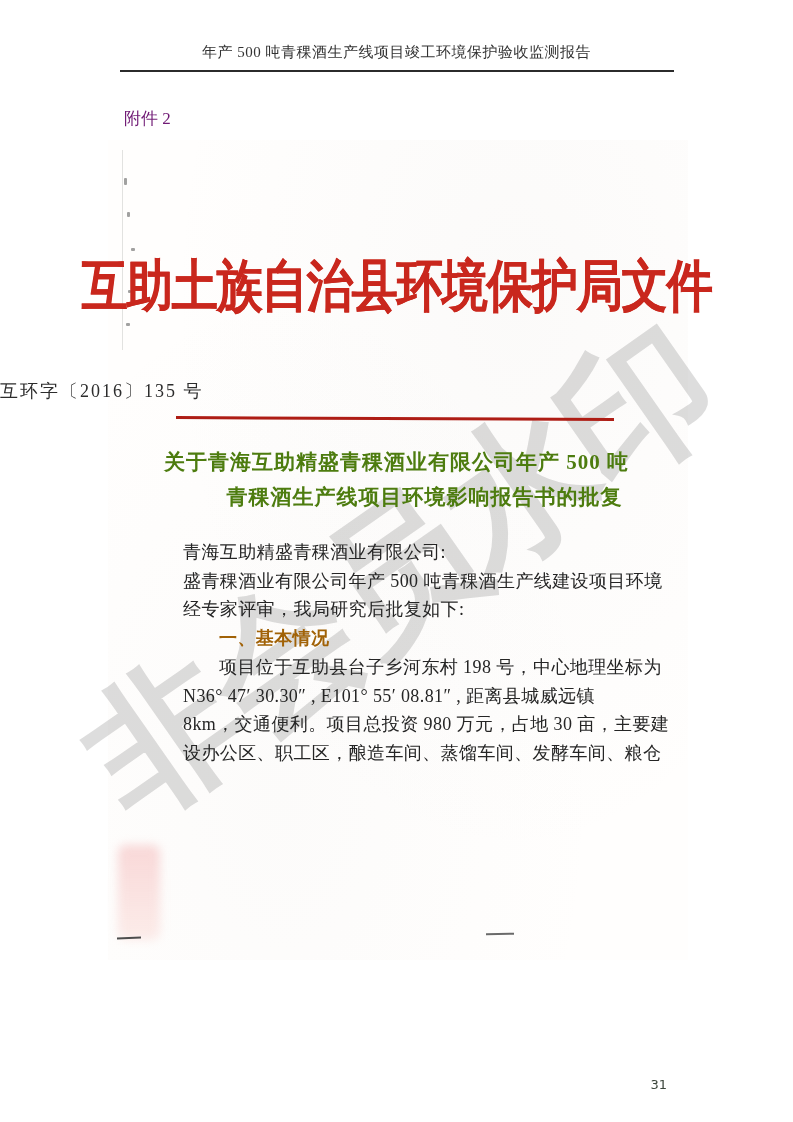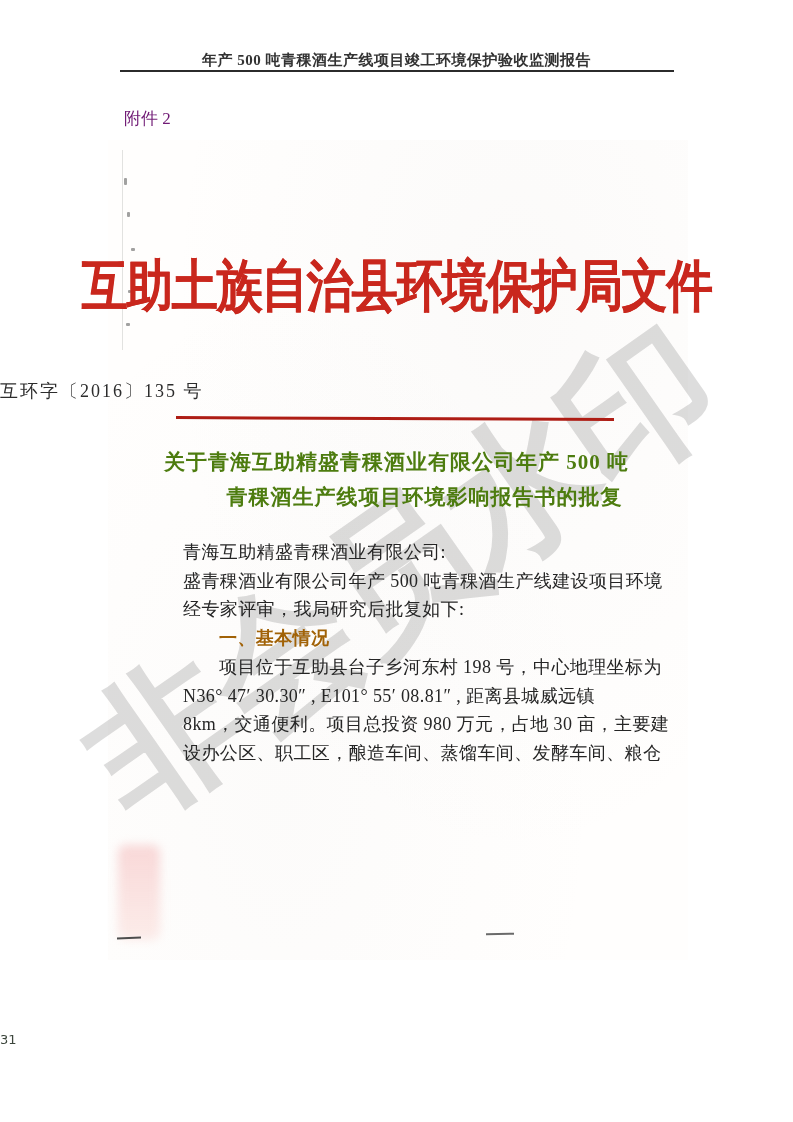--- a/index.html
+++ b/index.html
@@ -9,36 +9,36 @@
     font-family:"Liberation Serif","DejaVu Serif",serif;
   }
   .page{
     position:relative;
     width:793px;height:1122px;
     background:#ffffff;
     overflow:hidden;
   }
   
   .report-header-title{
-    position:absolute;top:51px;left:0;width:793px;
+    position:absolute;top:43px;left:0;width:793px;
     text-align:center;
-    font-size:15px;font-weight:bold;color:#333333;
+    font-size:15px;font-weight:normal;color:#333333;
     letter-spacing:0.5px;white-space:nowrap;
   }
   .header-rule{
     position:absolute;top:70px;left:120px;width:554px;height:2px;
     background:#2b2b2b;
   }
   .attachment-label{
     position:absolute;top:107px;left:124px;
     font-size:17px;color:#701a75;
   }
   .page-number{
-    position:absolute;top:1032px;left:0;width:667px;
-    text-align:left;font-size:13px;color:#3c463c;
+    position:absolute;top:1077px;left:0;width:667px;
+    text-align:right;font-size:13px;color:#3c463c;
     font-family:"DejaVu Sans","Liberation Sans",sans-serif;
   }
   
   .scan-area{
     position:absolute;top:140px;left:108px;width:580px;height:820px;
     background:
       radial-gradient(ellipse at 70% 20%, rgba(180,180,180,0.05), rgba(0,0,0,0) 60%),
       radial-gradient(ellipse at 30% 80%, rgba(180,180,180,0.04), rgba(0,0,0,0) 55%),
       #fffefd;
   }

